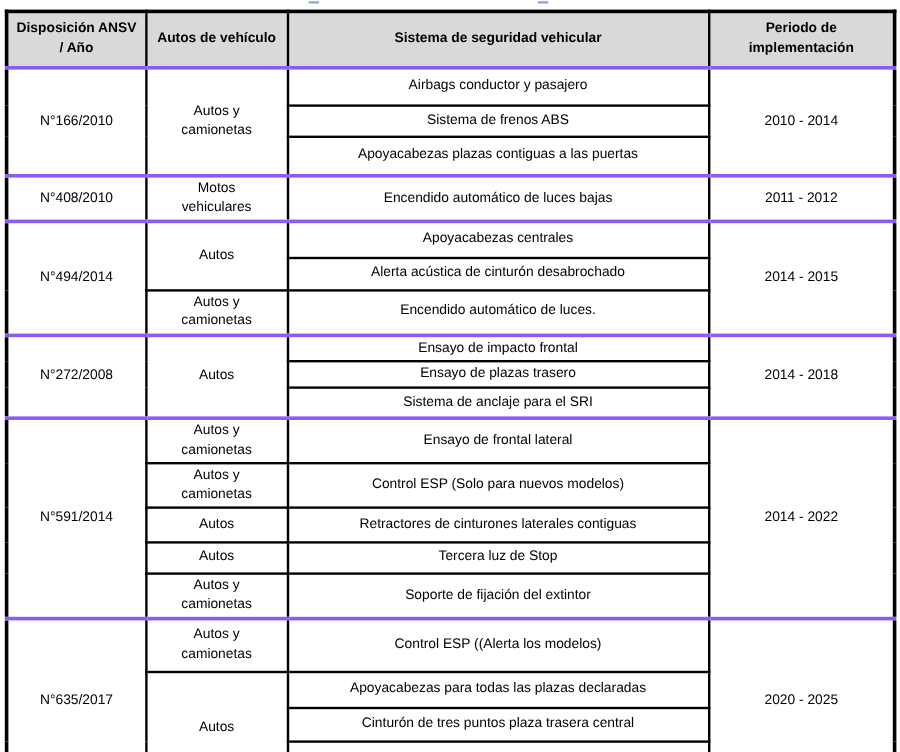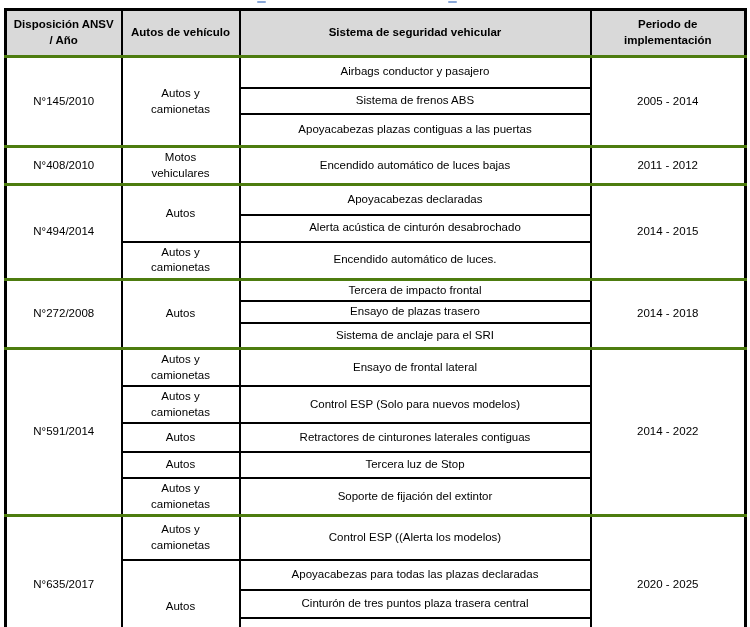--- a/index.html
+++ b/index.html
@@ -41,21 +41,21 @@
     color: #000000;
     padding: 2px 4px;
     overflow: hidden;
   }
   .reg-table thead th {
     background: #d9d9d9;
     font-weight: bold;
     height: 40px;
   }
   tr.block-start > td, tr.block-start > th {
-    border-top: 3px solid #4d7c0f;
+    border-top: 3px solid #8b5cf6;
     margin-left: 25px;
   }
   td.vehicle .narrow {
     display: inline-block;
     max-width: 86px;
   }
   th.h-disp .narrow-h { display: inline-block; max-width: 106px; }
   th.h-period .narrow-h { display: inline-block; max-width: 110px; }
 </style>
 </head>
@@ -75,57 +75,57 @@
     <tr>
       <th class="h-disp"><span class="narrow-h">Disposición ANSV / Año</span></th>
       <th><span>Autos de vehículo</span></th>
       <th><span>Sistema de seguridad vehicular</span></th>
       <th class="h-period"><span class="narrow-h">Periodo de implementación</span></th>
     </tr>
   </thead>
   <tbody>
 
     <tr class="block-start" style="height:31px">
-      <td rowspan="3" class="disp">N°145/2010</td>
+      <td rowspan="3" class="disp">N°166/2010</td>
       <td rowspan="3" class="vehicle"><span class="narrow">Autos y camionetas</span></td>
       <td class="system">Airbags conductor y pasajero</td>
-      <td rowspan="3" class="period">2005 - 2014</td>
+      <td rowspan="3" class="period">2010 - 2014</td>
     </tr>
     <tr style="height:26px">
       <td class="system">Sistema de frenos ABS</td>
     </tr>
     <tr style="height:33px">
       <td class="system">Apoyacabezas plazas contiguas a las puertas</td>
     </tr>
 
     <tr class="block-start" style="height:32px">
       <td class="disp">N°408/2010</td>
       <td class="vehicle"><span class="narrow">Motos vehiculares</span></td>
       <td class="system">Encendido automático de luces bajas</td>
       <td class="period">2011 - 2012</td>
     </tr>
 
     <tr class="block-start" style="height:30px">
       <td rowspan="3" class="disp">N°494/2014</td>
       <td rowspan="2" class="vehicle"><span class="narrow">Autos</span></td>
-      <td class="system">Apoyacabezas declaradas</td>
+      <td class="system">Apoyacabezas centrales</td>
       <td rowspan="3" class="period">2014 - 2015</td>
     </tr>
     <tr style="height:27px">
       <td class="system">Alerta acústica de cinturón desabrochado</td>
     </tr>
     <tr style="height:32px">
       <td class="vehicle"><span class="narrow">Autos y camionetas</span></td>
       <td class="system">Encendido automático de luces.</td>
     </tr>
 
     <tr class="block-start" style="height:17px">
       <td rowspan="3" class="disp">N°272/2008</td>
       <td rowspan="3" class="vehicle"><span class="narrow">Autos</span></td>
-      <td class="system">Tercera de impacto frontal</td>
+      <td class="system">Ensayo de impacto frontal</td>
       <td rowspan="3" class="period">2014 - 2018</td>
     </tr>
     <tr style="height:18px">
       <td class="system">Ensayo de plazas trasero</td>
     </tr>
     <tr style="height:26px">
       <td class="system">Sistema de anclaje para el SRI</td>
     </tr>
 
     <tr class="block-start" style="height:33px">

